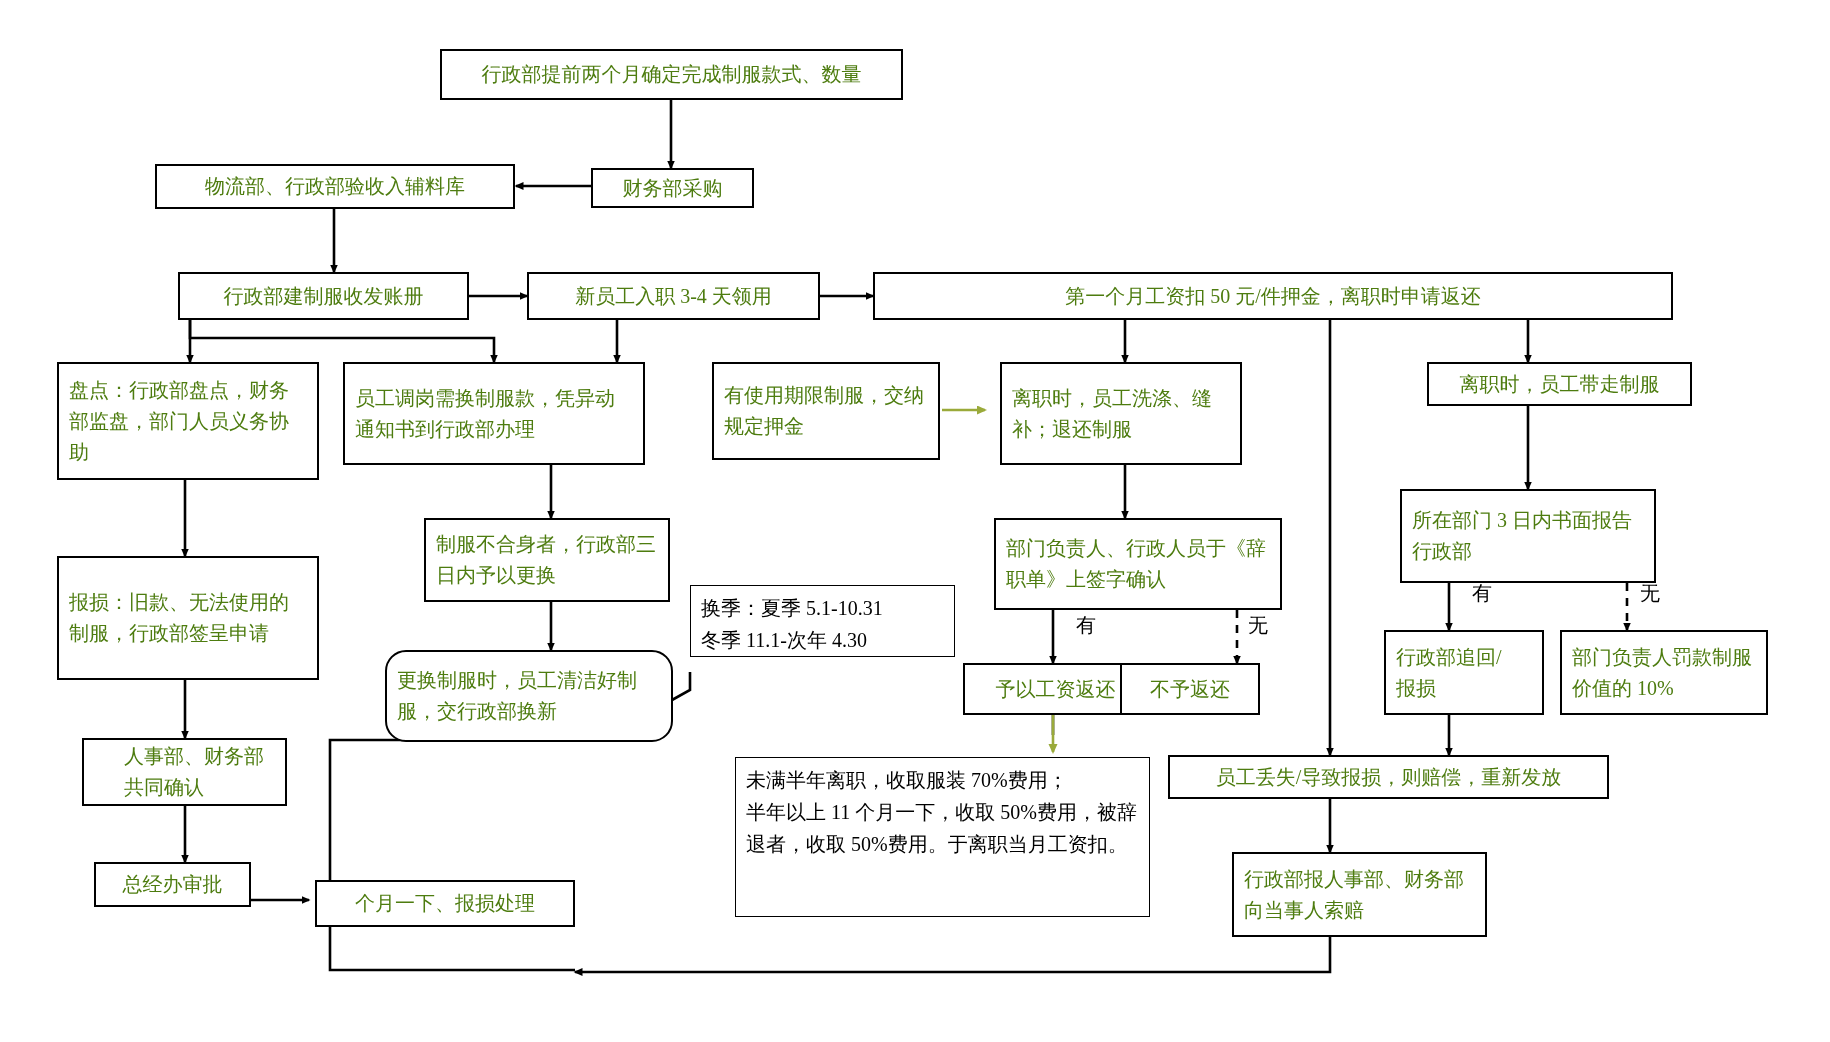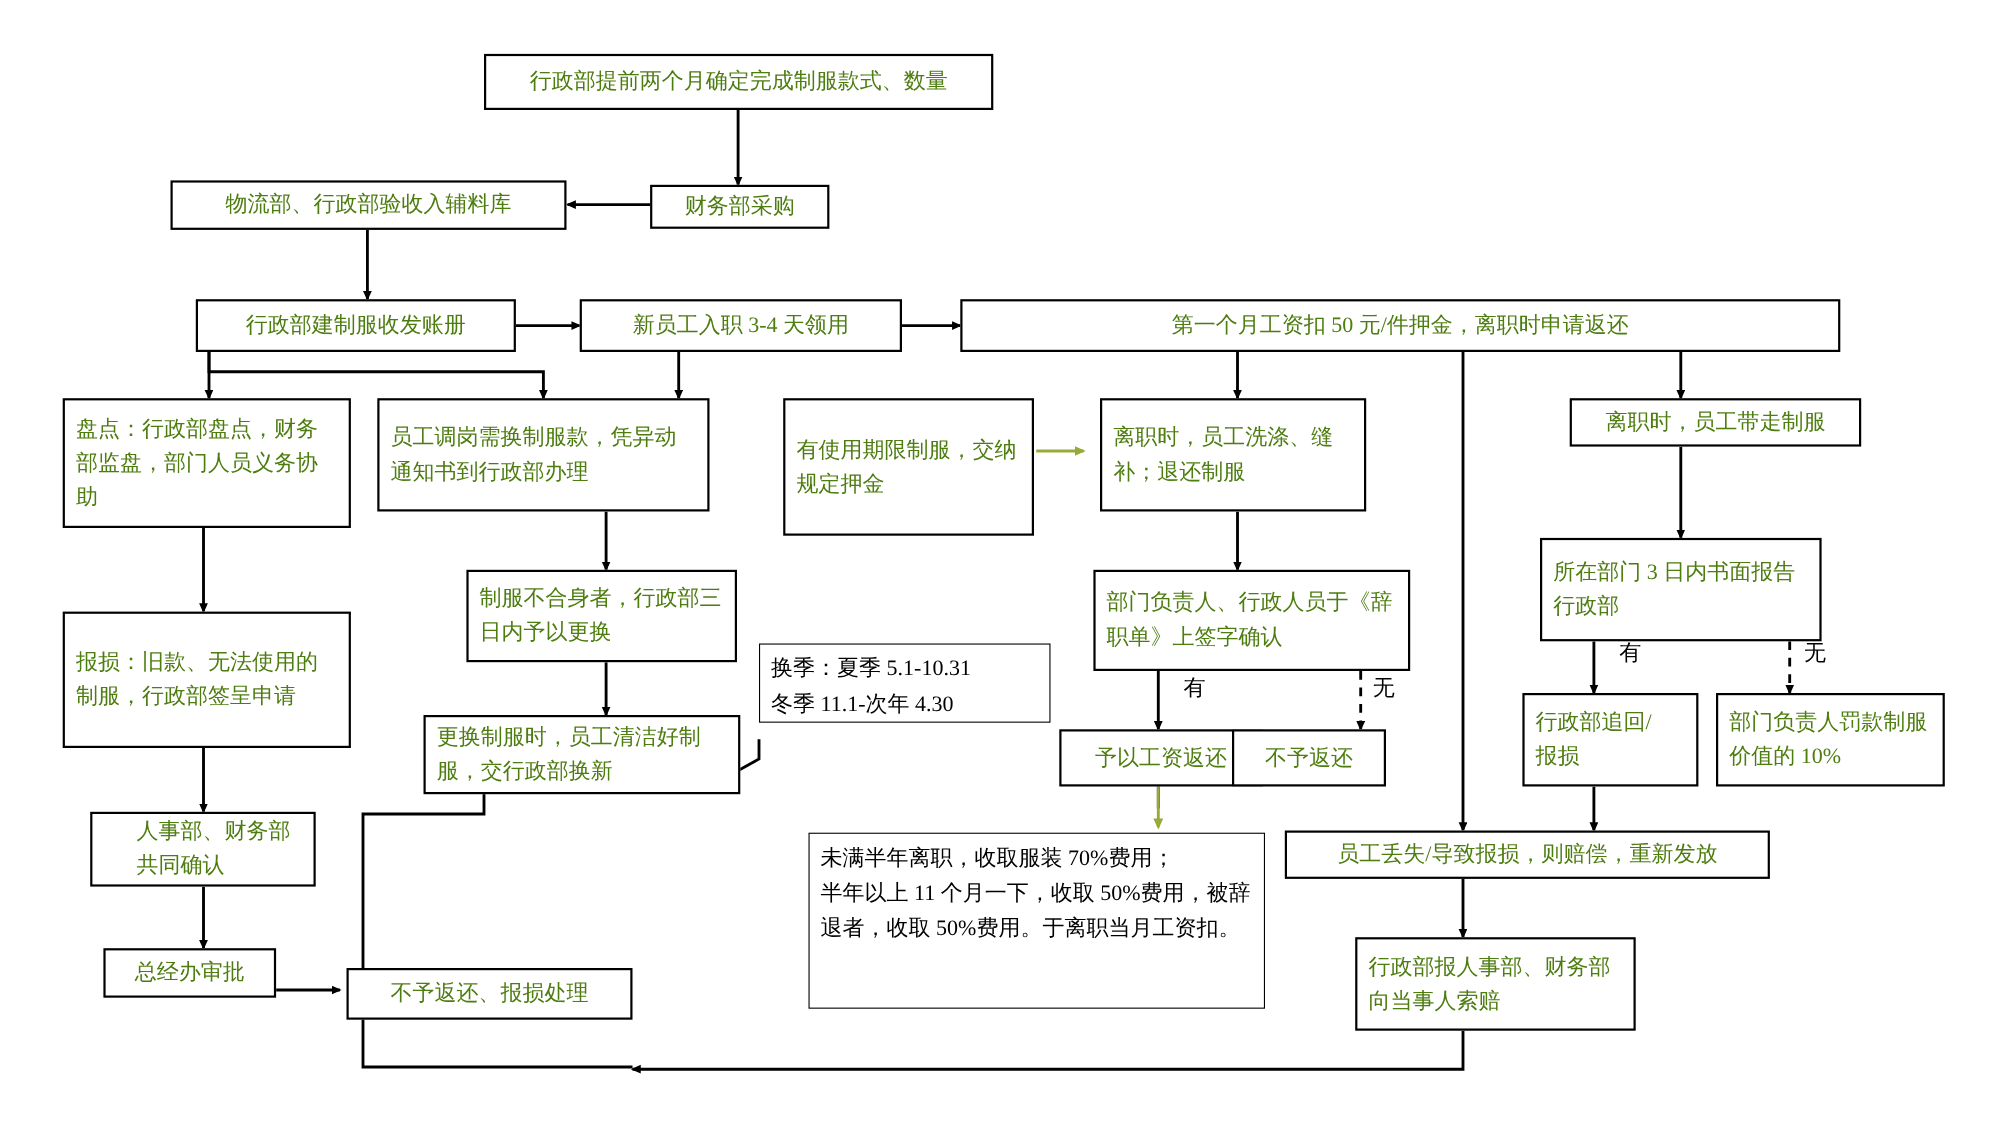--- a/index.html
+++ b/index.html
@@ -137,52 +137,52 @@
   <div class="node center" style="left:155px;top:164px;width:360px;height:45px;">物流部、行政部验收入辅料库</div>
 
   <div class="node center" style="left:527px;top:272px;width:293px;height:48px;">新员工入职 3-4 天领用</div>
 
   <div class="node center" style="left:873px;top:272px;width:800px;height:48px;">第一个月工资扣 50 元/件押金，离职时申请返还</div>
 
   <div class="node left" style="left:57px;top:362px;width:262px;height:118px;">盘点：行政部盘点，财务部监盘，部门人员义务协助</div>
 
   <div class="node left" style="left:343px;top:362px;width:302px;height:103px;">员工调岗需换制服款，凭异动通知书到行政部办理</div>
 
-  <div class="node left" style="left:712px;top:362px;width:228px;height:125px;">有使用期限制服，交纳规定押金</div>
+  <div class="node left" style="left:712px;top:362px;width:228px;height:98px;">有使用期限制服，交纳规定押金</div>
 
   <div class="node left" style="left:1000px;top:362px;width:242px;height:103px;">离职时，员工洗涤、缝补；退还制服</div>
 
   <div class="node left" style="left:57px;top:556px;width:262px;height:124px;">报损：旧款、无法使用的制服，行政部签呈申请</div>
 
   <div class="node center" style="left:1427px;top:362px;width:265px;height:44px;">离职时，员工带走制服</div>
 
   <div class="node left" style="left:424px;top:518px;width:246px;height:84px;">制服不合身者，行政部三日内予以更换</div>
 
   <div class="node left" style="left:994px;top:518px;width:288px;height:92px;">部门负责人、行政人员于《辞职单》上签字确认</div>
 
   <div class="node left" style="left:1400px;top:489px;width:256px;height:94px;">所在部门 3 日内书面报告行政部</div>
 
-  <div class="node left" style="left:385px;top:650px;width:288px;height:72px;">更换制服时，员工清洁好制服，交行政部换新</div>
+  <div class="node left" style="left:385px;top:650px;width:288px;height:92px;border-radius:21px;">更换制服时，员工清洁好制服，交行政部换新</div>
 
   <div class="node center" style="left:963px;top:663px;width:185px;height:52px;">予以工资返还</div>
 
   <div class="node center" style="left:1120px;top:663px;width:140px;height:52px;">不予返还</div>
 
   <div class="node left" style="left:1384px;top:630px;width:160px;height:85px;">行政部追回/
 报损</div>
 
   <div class="node left" style="left:1560px;top:630px;width:208px;height:85px;">部门负责人罚款制服价值的 10%</div>
 
   <div class="node left" style="left:82px;top:738px;width:205px;height:68px;padding-left:40px;">人事部、财务部共同确认</div>
 
   <div class="node center" style="left:1168px;top:755px;width:441px;height:44px;">员工丢失/导致报损，则赔偿，重新发放</div>
 
   <div class="node center" style="left:94px;top:862px;width:157px;height:45px;">总经办审批</div>
 
-  <div class="node center" style="left:315px;top:880px;width:260px;height:47px;">不予返还、报损处理</div>
+  <div class="node center" style="left:315px;top:880px;width:260px;height:47px;">个月一下、报损处理</div>
 
   <div class="node left" style="left:1232px;top:852px;width:255px;height:85px;">行政部报人事部、财务部向当事人索赔</div>
 
   <div class="note" style="left:690px;top:585px;width:265px;height:72px;">换季：夏季 5.1-10.31
 冬季 11.1-次年 4.30</div>
 
   <div class="note" style="left:735px;top:757px;width:415px;height:160px;">未满半年离职，收取服装 70%费用；
 半年以上 11 个月一下，收取 50%费用，被辞退者，收取 50%费用。于离职当月工资扣。</div>
 
   <div class="label" style="left:1076px;top:612px;">有</div>

